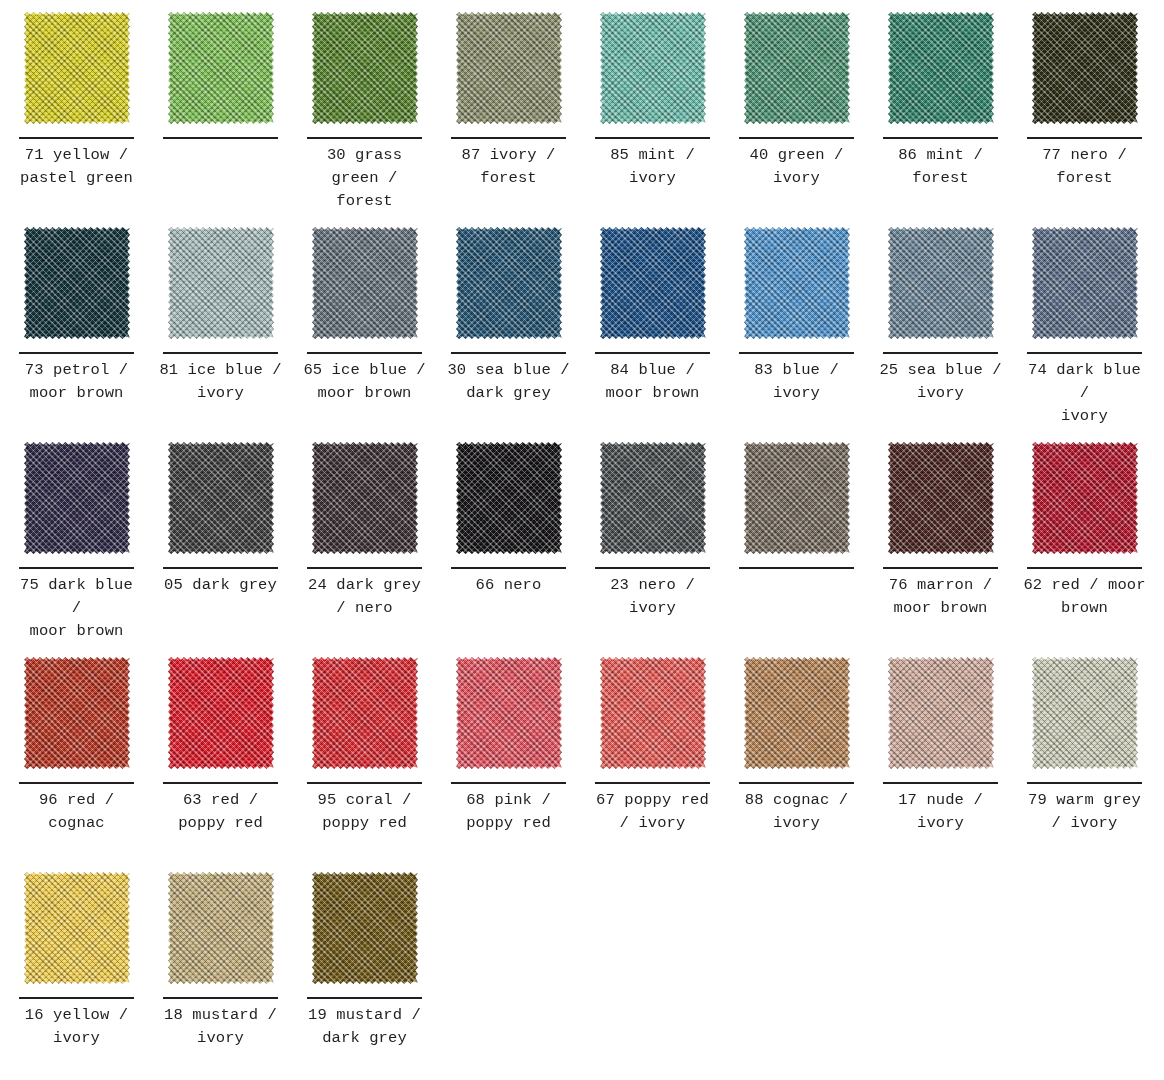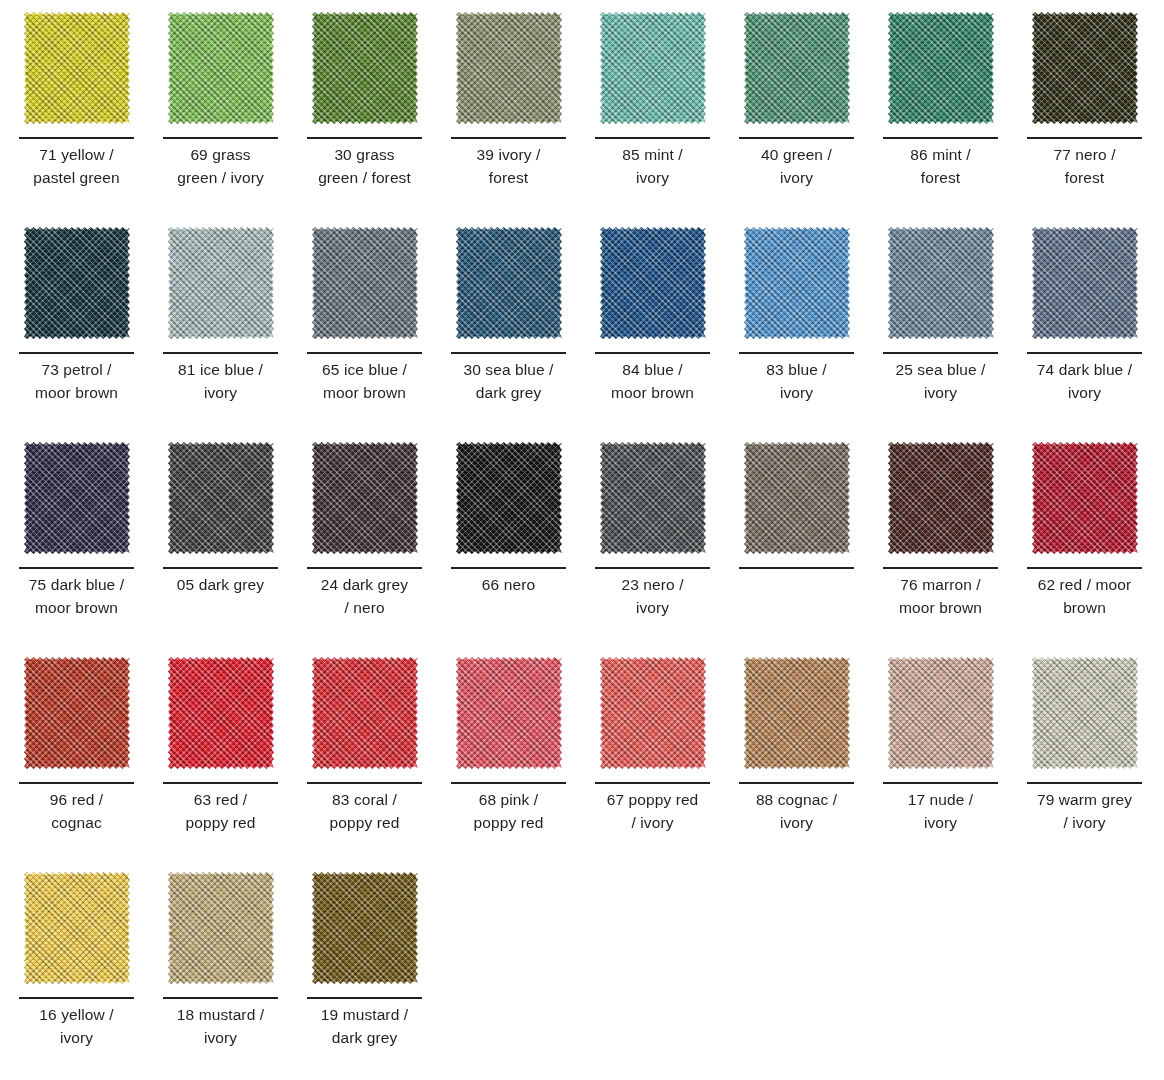--- a/index.html
+++ b/index.html
@@ -21,20 +21,21 @@
     display: grid;
     grid-template-columns: repeat(8, 144px);
     grid-auto-rows: 215px;
     padding: 9px 0 0 19px;
     margin: 0;
   }
 
   .swatch-cell {
     width: 144px;
     position: relative;
+    font-family: Liberation Mono, monospace;
   }
 
   
   .chip-wrap {
     position: relative;
     width: 115px;
     height: 120px;
   }
   .chip {
     position: absolute;
@@ -133,41 +134,39 @@
       <div class="chip-label">71 yellow /
 pastel green</div>
     </div>
     <div class="swatch-cell">
       <div class="chip-wrap">
         <div class="chip-shadow"></div>
         <div class="chip" title="69 grass
 green / ivory" style="--c: #7dc054;"></div>
       </div>
       <div class="chip-rule"></div>
-      <div class="chip-label">69 grass
-green / ivory</div>
     </div>
     <div class="swatch-cell">
       <div class="chip-wrap">
         <div class="chip-shadow"></div>
         <div class="chip" title="70 grass
 green / forest" style="--c: #55832b;"></div>
       </div>
       <div class="chip-rule"></div>
       <div class="chip-label">30 grass
 green / forest</div>
     </div>
     <div class="swatch-cell">
       <div class="chip-wrap">
         <div class="chip-shadow"></div>
         <div class="chip" title="87 ivory /
 forest" style="--c: #8b8e6c;"></div>
       </div>
       <div class="chip-rule"></div>
-      <div class="chip-label">39 ivory /
+      <div class="chip-label">87 ivory /
 forest</div>
     </div>
     <div class="swatch-cell">
       <div class="chip-wrap">
         <div class="chip-shadow"></div>
         <div class="chip" title="85 mint /
 ivory" style="--c: #6bbcab;"></div>
       </div>
       <div class="chip-rule"></div>
       <div class="chip-label">85 mint /
@@ -377,21 +376,21 @@
       <div class="chip-label">63 red /
 poppy red</div>
     </div>
     <div class="swatch-cell">
       <div class="chip-wrap">
         <div class="chip-shadow"></div>
         <div class="chip" title="65 coral /
 poppy red" style="--c: #dc2b33;"></div>
       </div>
       <div class="chip-rule"></div>
-      <div class="chip-label">83 coral /
+      <div class="chip-label">95 coral /
 poppy red</div>
     </div>
     <div class="swatch-cell">
       <div class="chip-wrap">
         <div class="chip-shadow"></div>
         <div class="chip" title="68 pink /
 poppy red" style="--c: #e45360;"></div>
       </div>
       <div class="chip-rule"></div>
       <div class="chip-label">68 pink /

